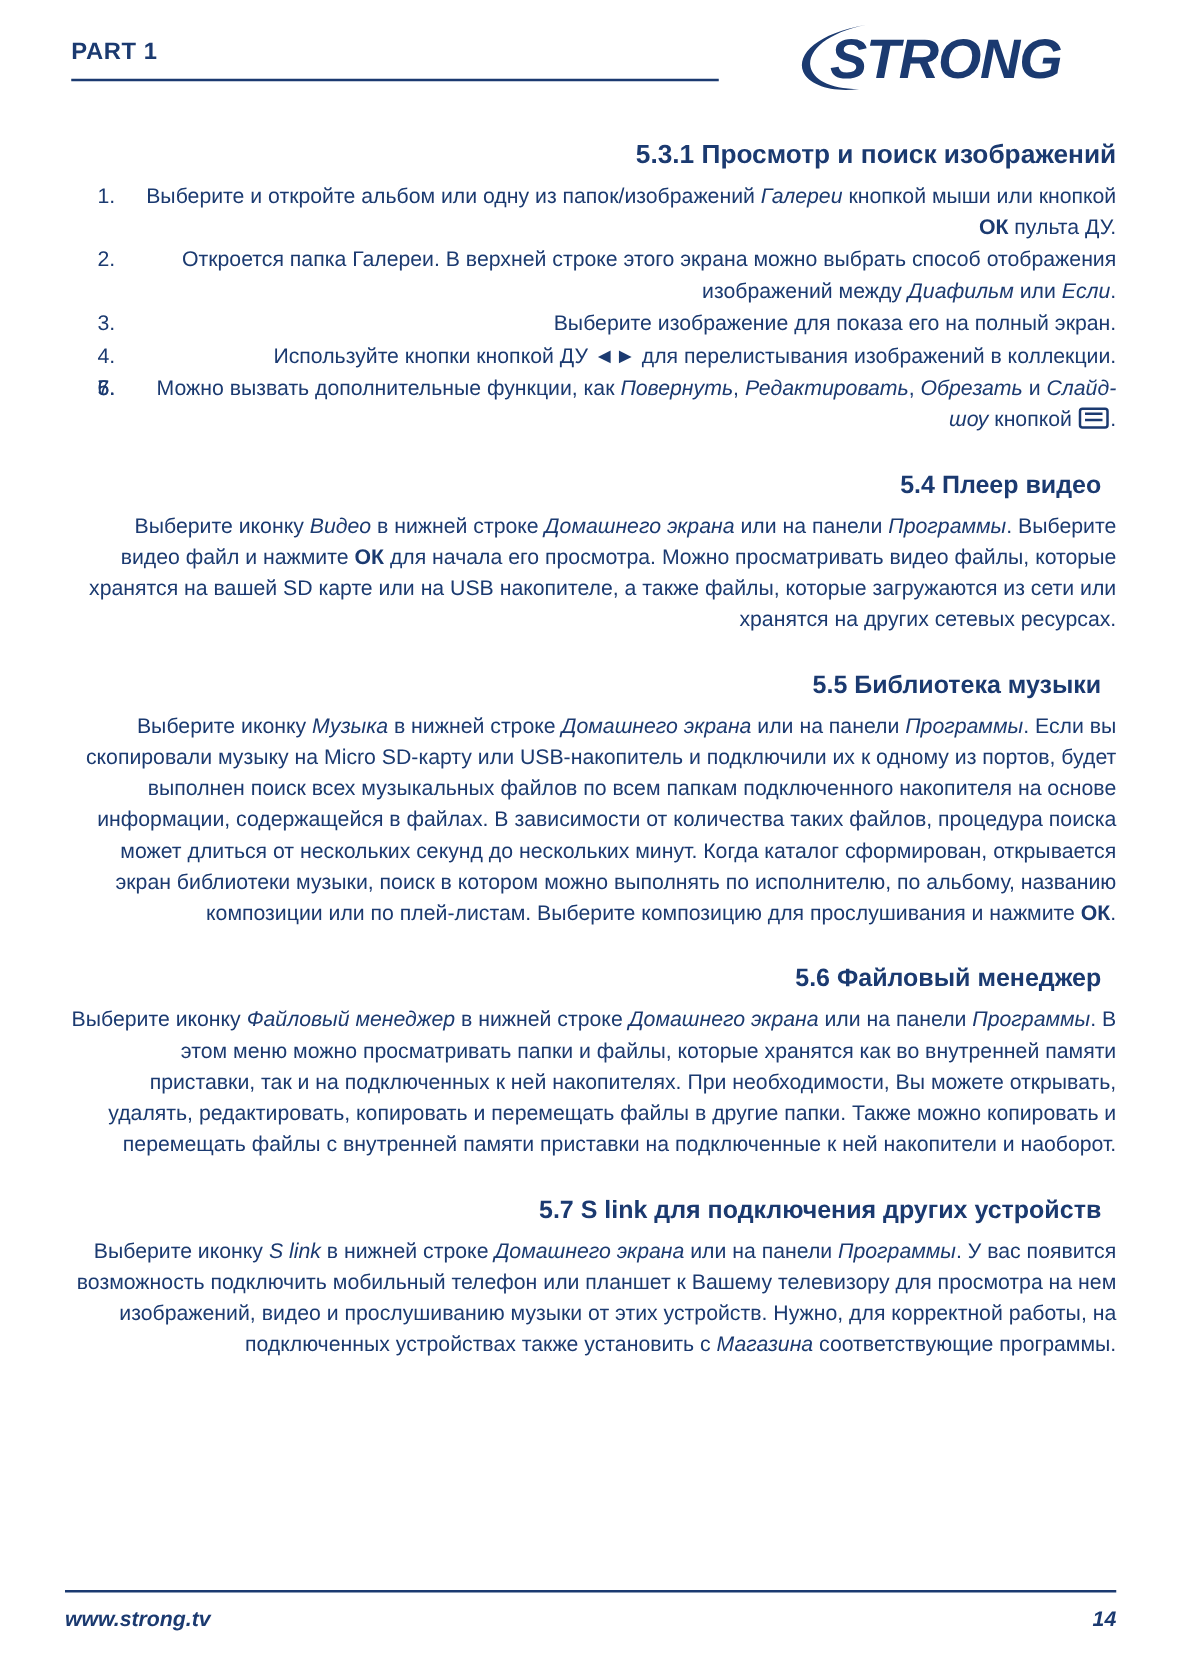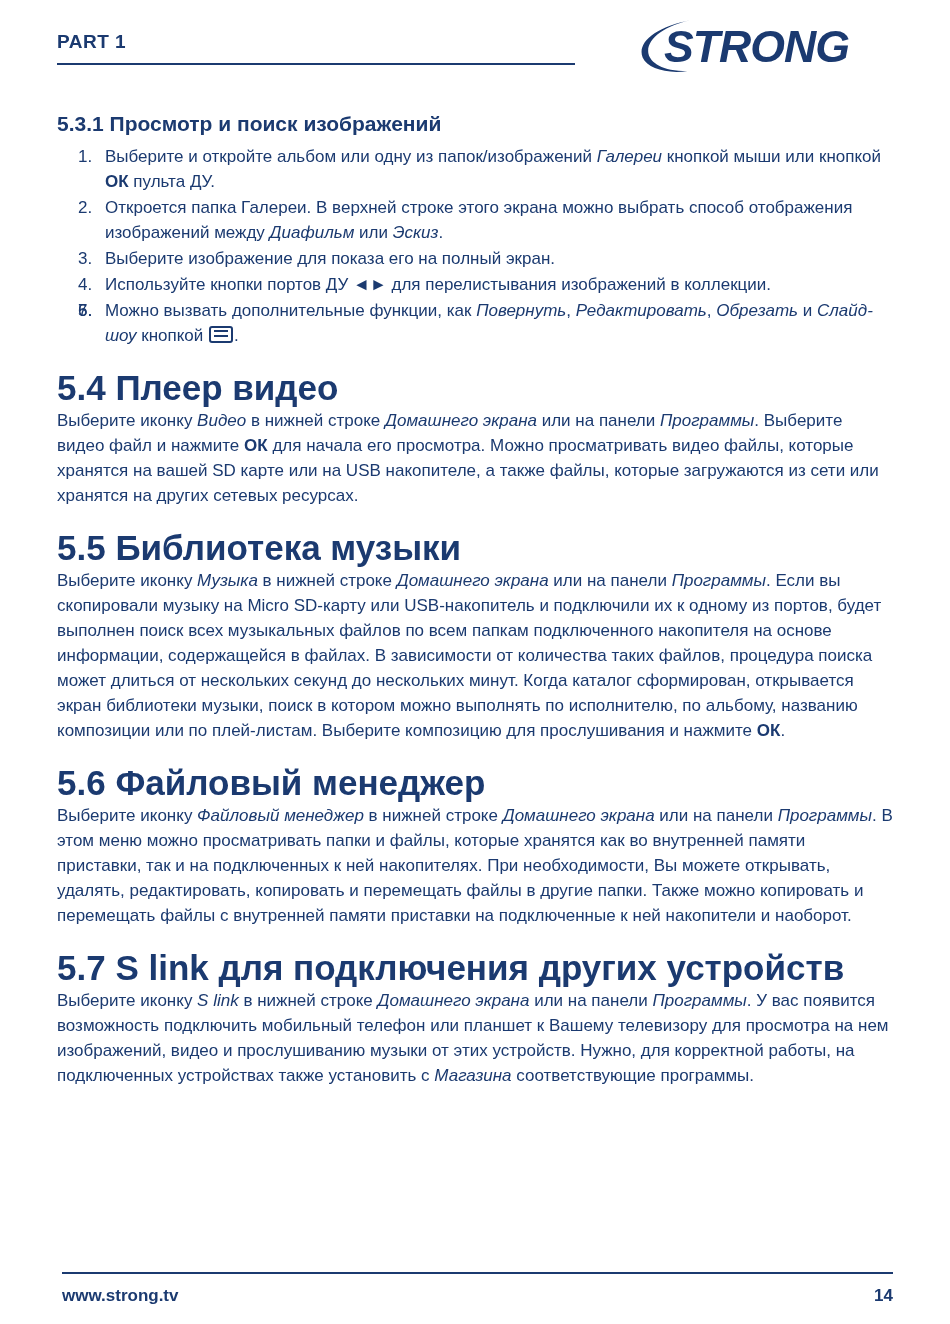--- a/index.html
+++ b/index.html
@@ -18,42 +18,42 @@
   .header{position:relative;height:40px;}
   .part{font-size:19px;font-weight:700;letter-spacing:.5px;padding-top:9px;}
   .header-rule{width:518px;height:2px;background:var(--navy);margin-top:10px;}
   .logo{position:absolute;top:-6px;right:0;width:262px;height:58px;}
   .logo svg{width:100%;height:100%;}
   .logo-text{font-family:"Liberation Sans",sans-serif;font-style:italic;font-weight:700;font-size:46px;fill:var(--navy);letter-spacing:-1px;}
 
   
   h2,h3{color:var(--navy);}
   h3.sec-title{font-size:21px;line-height:28px;margin:48px 0 6px;}
-  h2.sec-title{font-size:35px;line-height:32px;margin:24px 0 4px;}
-  main{font-size:17px;line-height:25px;}
+  h2.sec-title{font-size:20px;line-height:32px;margin:24px 12px 4px;}
+  main{font-size:17px;line-height:25px;text-align:right;}
   p.body{margin:0;}
   ol.steps{margin:0;padding:0;list-style:none;}
   ol.steps li{position:relative;padding-left:48px;line-height:25px;margin:0 0 1px;}
   ol.steps .num{position:absolute;left:21px;}
 
   .seg-n{}
   .seg-i{font-style:italic;}
   .seg-b{font-weight:700;}
 
   .menu-icon{
     display:inline-block;width:20px;height:13px;
     border:2px solid var(--navy);border-radius:3px;
     position:relative;vertical-align:-2px;margin:0 1px;
   }
   .menu-icon i{position:absolute;left:3px;right:3px;height:2px;background:var(--navy);}
   .menu-icon i:nth-child(1){top:2px;}
   .menu-icon i:nth-child(2){top:7px;}
 
   
-  .footer{position:absolute;left:62px;right:57px;bottom:18px;}
+  .footer{position:absolute;left:52px;right:57px;bottom:18px;font-style:italic;}
   .footer-rule{height:2px;background:var(--navy);}
   .footer-row{display:flex;justify-content:space-between;align-items:baseline;margin-top:12px;}
   .site{font-size:17px;font-weight:700;}
   .pagenum{font-size:17px;font-weight:700;}
 </style>
 </head>
 <body>
 
 <div class="page">
 
@@ -67,23 +67,23 @@
       </svg>
     </div>
   </header>
 
   <main>
 
     <section>
       <h3 class="sec-title">5.3.1 Просмотр и поиск изображений</h3>
       <ol class="steps">
           <li><span class="num">1.</span><span><span class="seg-n">Выберите и откройте альбом или одну из папок/изображений </span><span class="seg-i">Галереи</span><span class="seg-n"> кнопкой мыши или кнопкой </span><span class="seg-b">ОК</span><span class="seg-n"> пульта ДУ.</span></span></li>
-          <li><span class="num">2.</span><span><span class="seg-n">Откроется папка Галереи. В верхней строке этого экрана можно выбрать способ отображения изображений между </span><span class="seg-i">Диафильм</span><span class="seg-n"> или </span><span class="seg-i">Эскиз</span><span class="seg-n">.</span></span></li>
+          <li><span class="num">2.</span><span><span class="seg-n">Откроется папка Галереи. В верхней строке этого экрана можно выбрать способ отображения изображений между </span><span class="seg-i">Диафильм</span><span class="seg-n"> или </span><span class="seg-i">Если</span><span class="seg-n">.</span></span></li>
           <li><span class="num">3.</span><span><span class="seg-n">Выберите изображение для показа его на полный экран.</span></span></li>
-          <li><span class="num">4.</span><span><span class="seg-n">Используйте кнопки портов ДУ </span><span class="seg-b">◄►</span><span class="seg-n"> для перелистывания изображений в коллекции.</span></span></li>
+          <li><span class="num">4.</span><span><span class="seg-n">Используйте кнопки кнопкой ДУ </span><span class="seg-b">◄►</span><span class="seg-n"> для перелистывания изображений в коллекции.</span></span></li>
           <li><span class="num">5.</span></li>
           <li><span class="num">6.</span></li>
           <li><span class="num">7.</span><span><span class="seg-n">Можно вызвать дополнительные функции, как </span><span class="seg-i">Повернуть</span><span class="seg-n">, </span><span class="seg-i">Редактировать</span><span class="seg-n">, </span><span class="seg-i">Обрезать</span><span class="seg-n"> и </span><span class="seg-i">Слайд-шоу</span><span class="seg-n"> кнопкой </span><span class="menu-icon"><i></i><i></i></span><span class="seg-n">.</span></span></li>
         </ol>
     </section>
 
     <section>
       <h2 class="sec-title">5.4 Плеер видео</h2>
       <p class="body"><span class="seg-n">Выберите иконку </span><span class="seg-i">Видео</span><span class="seg-n"> в нижней строке </span><span class="seg-i">Домашнего экрана</span><span class="seg-n"> или на панели </span><span class="seg-i">Программы</span><span class="seg-n">. Выберите видео файл и нажмите </span><span class="seg-b">ОК</span><span class="seg-n"> для начала его просмотра. Можно просматривать видео файлы, которые хранятся на вашей SD карте или на USB накопителе, а также файлы, которые загружаются из сети или хранятся на других сетевых ресурсах.</span></p>
     </section>

